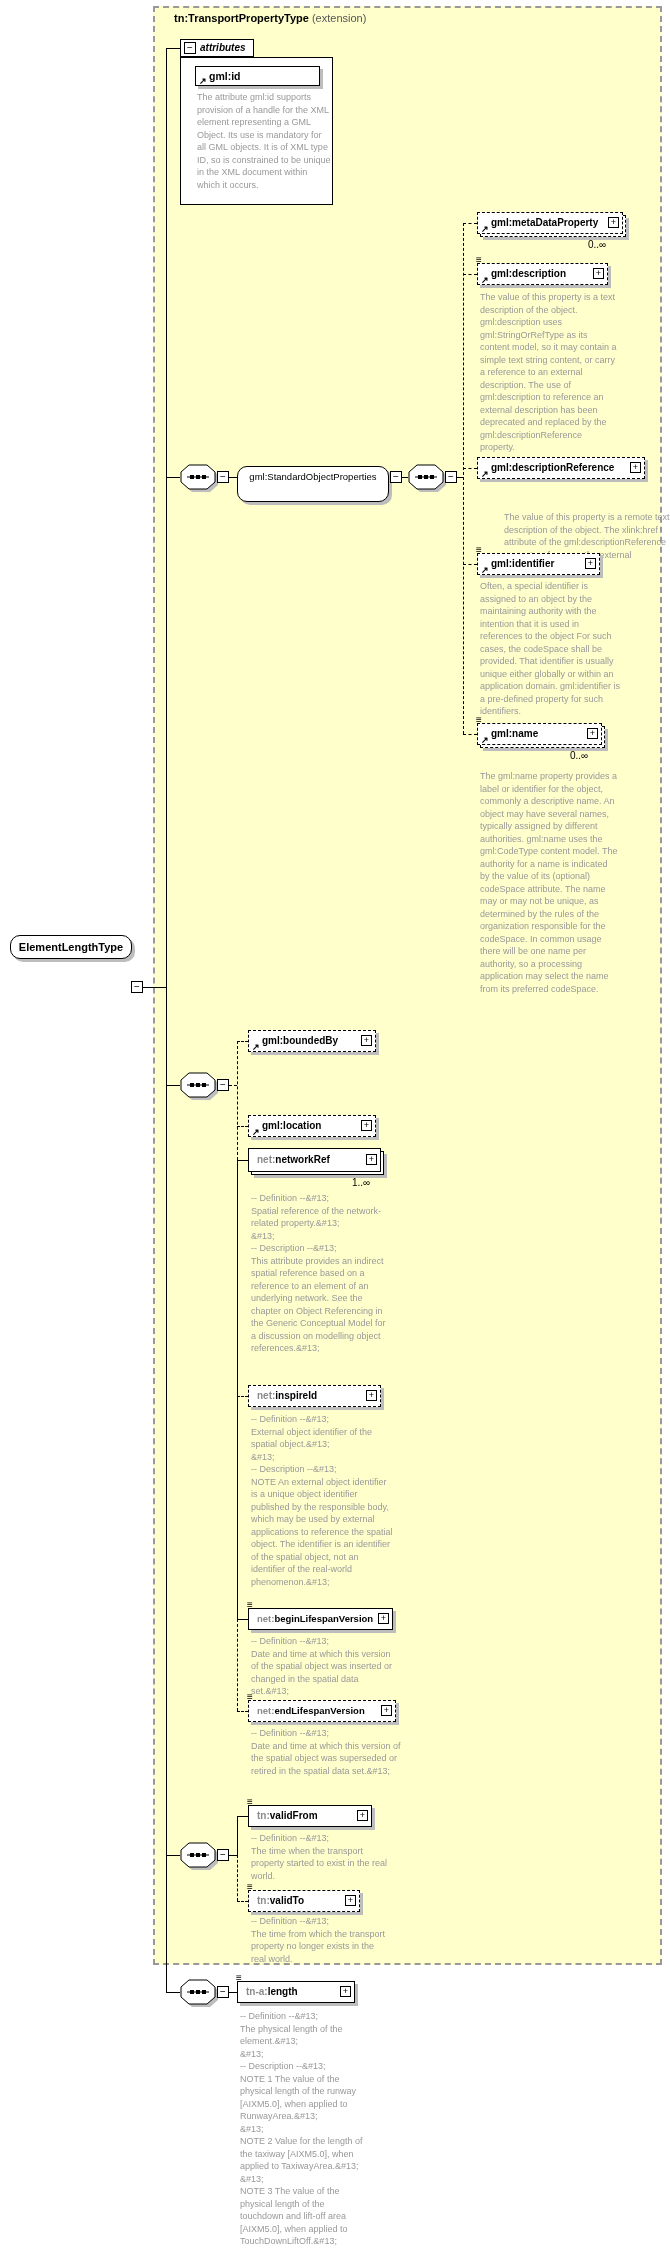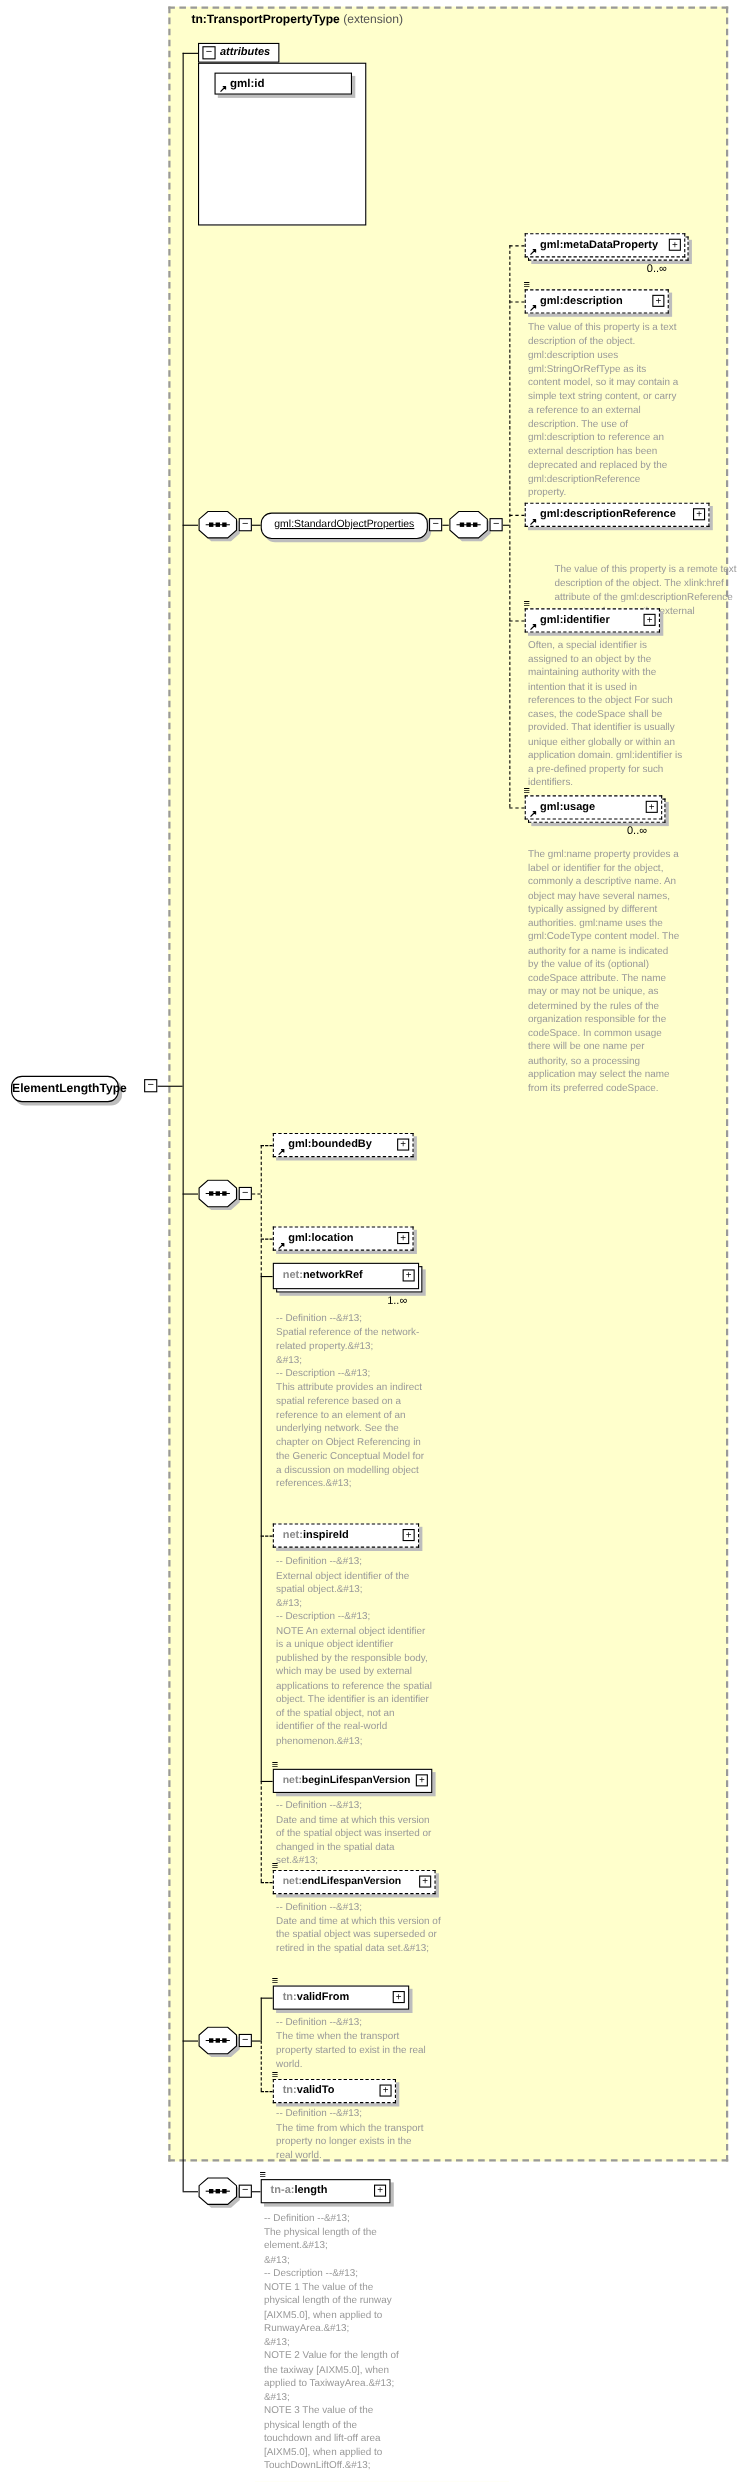--- a/index.html
+++ b/index.html
@@ -66,37 +66,38 @@
 
   <div class="attr-body"></div>
   <div class="attr-tab">
     <span class="toggle">−</span>
     <span class="attr-lbl">attributes</span>
   </div>
   <div class="ebox" style="left:195px; top:66px; width:125px; height:20px;">
     <span class="ref">↗</span>
     <span class="lab" style="line-height:18px; font-size:10.5px;">gml:id</span>
   </div>
-
-  <div class="round root" style="left:10px; top:978px; width:98px; height:24px;">ElementLengthType</div>
+  <div class="note" style="left:197px; top:91px; width:134px;">The attribute gml:id supports provision of a handle for the XML element representing a GML Object. Its use is mandatory for all GML objects. It is of XML type ID, so is constrained to be unique in the XML document within which it occurs.</div>
+
+  <div class="round root" style="left:10px; top:935px; width:122px; height:24px;">ElementLengthType</div>
   <div class="toggle" style="left:131px; top:981px;">−</div>
   <div class="hline" style="left:143px; top:987px; width:23px;"></div>
 
   <div class="hline" style="left:166px; top:477px; width:14px;"></div>
   <svg class="seqsvg" style="left:180px; top:464px;" width="40" height="30">
     <polygon points="9,1 27,1 35,8 35,18 27,25 9,25 1,18 1,8" transform="translate(3,3)" fill="#bdbdbd"></polygon>
     <polygon points="9,1 27,1 35,8 35,18 27,25 9,25 1,18 1,8" fill="#fff" stroke="#000"></polygon>
     <line x1="7" y1="13" x2="29" y2="13" stroke="#000"></line>
     <rect x="10" y="11" width="4" height="4"></rect>
       <rect x="16" y="11" width="4" height="4"></rect>
       <rect x="22" y="11" width="4" height="4"></rect>
   </svg>
   <div class="toggle" style="left:217px; top:471px;">−</div>
   <div class="hline" style="left:229px; top:477px; width:8px;"></div>
-  <div class="round seq" style="left:237px; top:466px; width:152px; height:24px;text-decoration:underline;">gml:StandardObjectProperties</div>
+  <div class="round seq" style="left:237px; top:466px; width:152px; height:36px;">gml:StandardObjectProperties</div>
   <div class="toggle" style="left:390px; top:471px;">−</div>
   <div class="hline" style="left:402px; top:477px; width:6px;"></div>
   <svg class="seqsvg" style="left:408px; top:464px;" width="40" height="30">
     <polygon points="9,1 27,1 35,8 35,18 27,25 9,25 1,18 1,8" transform="translate(3,3)" fill="#bdbdbd"></polygon>
     <polygon points="9,1 27,1 35,8 35,18 27,25 9,25 1,18 1,8" fill="#fff" stroke="#000"></polygon>
     <line x1="7" y1="13" x2="29" y2="13" stroke="#000"></line>
     <rect x="10" y="11" width="4" height="4"></rect>
       <rect x="16" y="11" width="4" height="4"></rect>
       <rect x="22" y="11" width="4" height="4"></rect>
   </svg>
@@ -137,21 +138,21 @@
     <span class="ref">↗</span>
     <span class="lab">gml:identifier</span>
     <span class="exp">+</span>
   </div>
   <div class="note" style="left:480px; top:580px; width:142px;">Often, a special identifier is assigned to an object by the maintaining authority with the intention that it is used in references to the object For such cases, the codeSpace shall be provided. That identifier is usually unique either globally or within an application domain. gml:identifier is a pre-defined property for such identifiers.</div>
 
   <div class="backbox dashed" style="left:480px; top:726px; width:125px; height:22px;"></div>
   <div class="ebox dashed nosh" style="left:477px; top:723px; width:125px;">
     <span class="ann">≡</span>
     <span class="ref">↗</span>
-    <span class="lab">gml:usage</span>
+    <span class="lab">gml:name</span>
     <span class="exp">+</span>
   </div>
   <div class="card" style="left:570px; top:750px;">0..∞</div>
   <div class="note" style="left:480px; top:770px; width:138px;">The gml:name property provides a label or identifier for the object, commonly a descriptive name. An object may have several names, typically assigned by different authorities. gml:name uses the gml:CodeType content model.  The authority for a name is indicated by the value of its (optional) codeSpace attribute.  The name may or may not be unique, as determined by the rules of the organization responsible for the codeSpace.  In common usage there will be one name per authority, so a processing application may select the name from its preferred codeSpace.</div>
 
   <div class="hline" style="left:166px; top:1085px; width:14px;"></div>
   <svg class="seqsvg" style="left:180px; top:1072px;" width="40" height="30">
     <polygon points="9,1 27,1 35,8 35,18 27,25 9,25 1,18 1,8" transform="translate(3,3)" fill="#bdbdbd"></polygon>
     <polygon points="9,1 27,1 35,8 35,18 27,25 9,25 1,18 1,8" fill="#fff" stroke="#000"></polygon>
     <line x1="7" y1="13" x2="29" y2="13" stroke="#000"></line>

